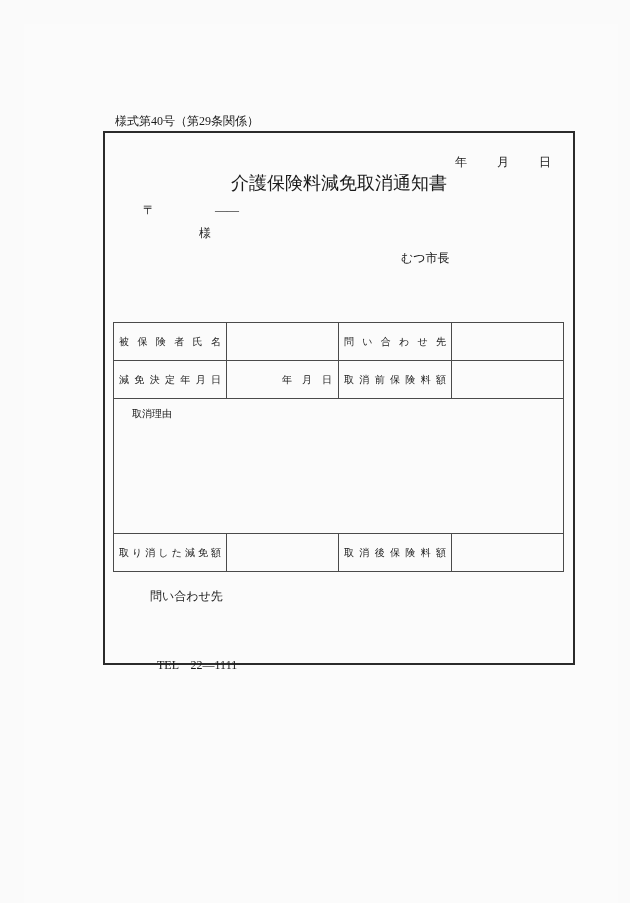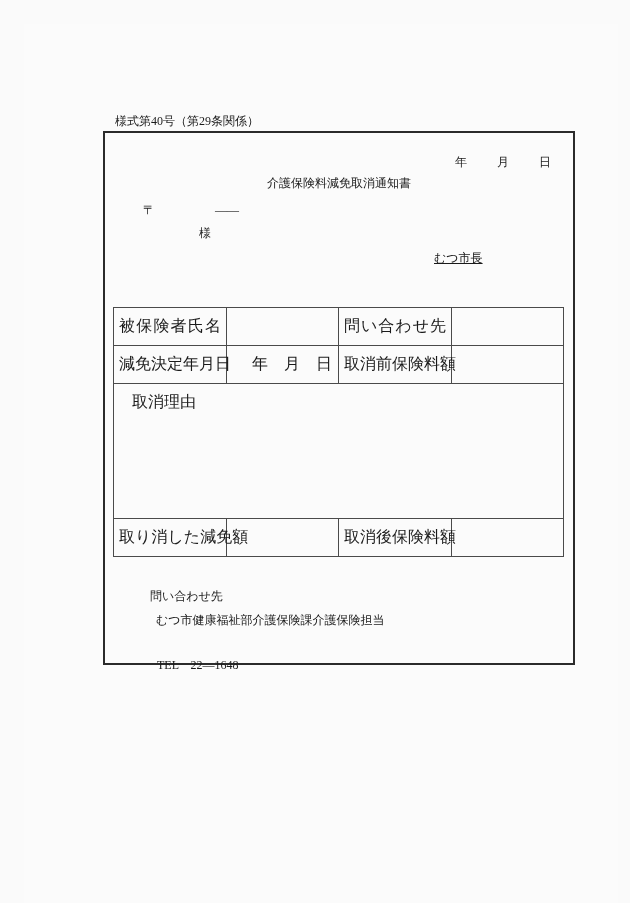--- a/index.html
+++ b/index.html
@@ -20,36 +20,36 @@
 
   .notice-box {
     position: absolute;
     left: 79px; top: 107px;
     width: 472px; height: 534px;
     border: 2px solid #2b2b2b;
     background: #fbfbfb;
   }
 
   .date-line { left: 79px; top: 118px; width: 462px; text-align: right; letter-spacing: 2px; }
-  .doc-title { left: 79px; top: 139px; width: 472px; text-align: center; font-size: 12px; }
+  .doc-title { left: 79px; top: 139px; width: 472px; text-align: center; font-size: 18px; }
   .postal-line { left: 107px; top: 166px; }
   .addressee { left: 163px; top: 189px; }
-  .issuer { left: 398px; top: 214px; text-decoration: underline; }
+  .issuer { left: 365px; top: 214px; }
 
   .body-text { left: 82px; top: 235px; width: 470px; line-height: 25px; }
   .body-line1 { text-indent: 55px; white-space: nowrap; }
   .body-line2 { white-space: nowrap; }
 
   table.notice-table {
     position: absolute;
-    left: 89px; top: 283px;
+    left: 89px; top: 298px;
     width: 450px;
     border-collapse: collapse;
     table-layout: fixed;
-    font-size: 16px;
+    font-size: 10px;
     color: #1a1a1a;
   }
   .notice-table td {
     border: 1px solid #4a4a4a;
     height: 38px;
     padding: 0 5px;
     vertical-align: middle;
   }
   .notice-table td.lbl {
     text-align: justify;
@@ -120,16 +120,15 @@
       <tr>
         <td class="lbl">取り消した減免額</td>
         <td class="val"></td>
         <td class="lbl">取消後保険料額</td>
         <td class="val"></td>
       </tr>
     </tbody>
   </table>
 
   <div class="abs contact-heading">問い合わせ先</div>
-  <div class="abs contact-dept">むつ市健康福祉部介護保険課介護保険担当</div>
-  <div class="abs contact-tel">TEL　22―1648</div>
+  <div class="abs contact-tel">TEL　22―1111</div>
 
 </div>
 
 </body></html>

